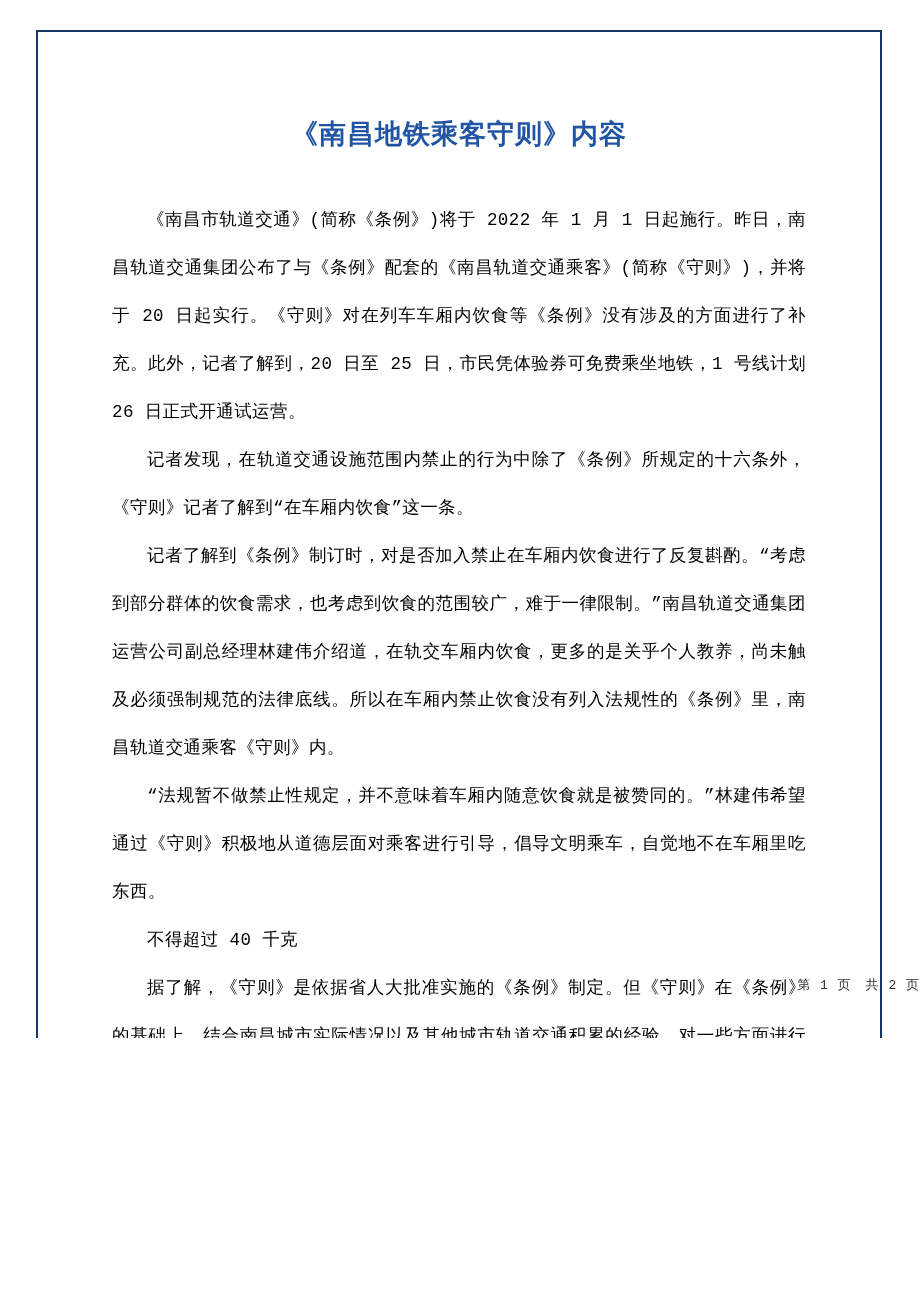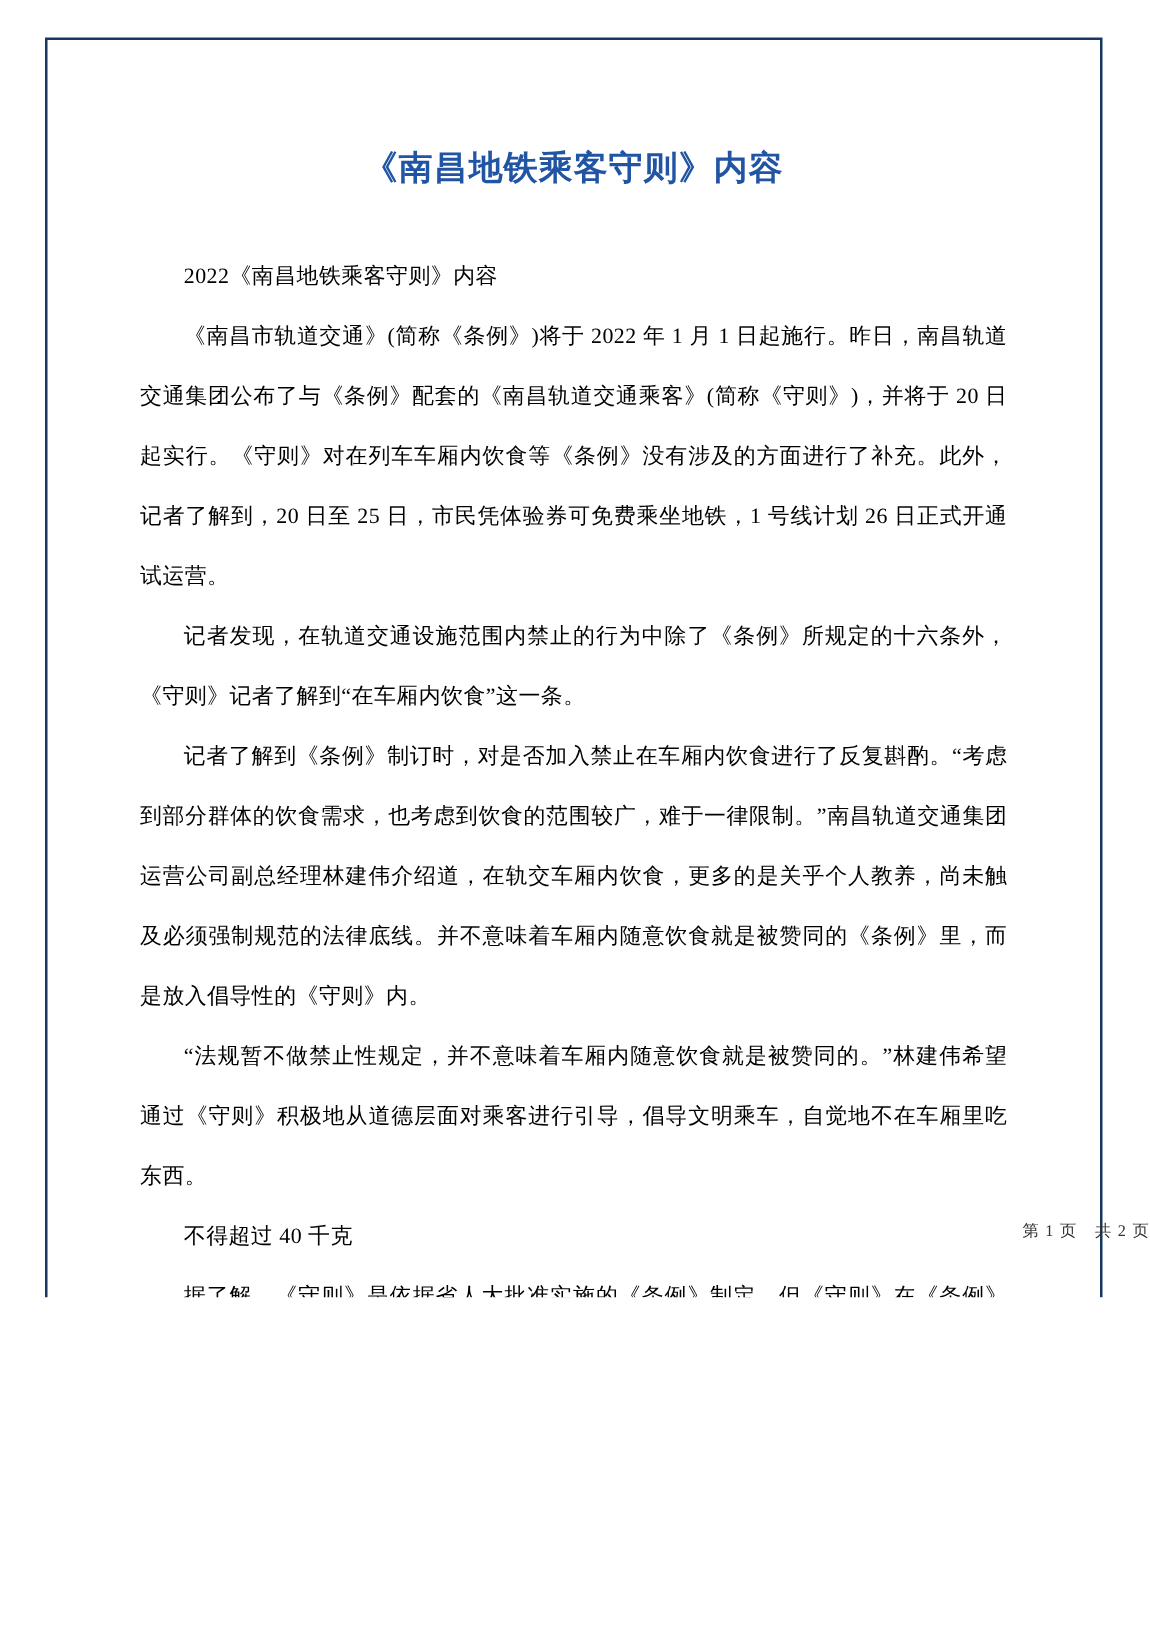--- a/index.html
+++ b/index.html
@@ -6,21 +6,21 @@
     margin: 0;
     padding: 0;
     background: #ffffff;
   }
   .page {
     position: relative;
     width: 920px;
     height: 1038px;
     background: #ffffff;
     overflow: hidden;
-    font-family: Liberation Serif, serif;
+    font-family: Liberation Mono, monospace;
     color: #000000;
   }
   .frame {
     position: absolute;
     top: 30px;
     left: 36px;
     width: 846px;
     height: 1242px;
     border: 2px solid #17375e;
     box-sizing: border-box;
@@ -62,23 +62,22 @@
     letter-spacing: 1px;
   }
 </style>
 </head>
 <body>
 
 <div class="page">
   <div class="frame"></div>
   <div class="content">
     <h1 class="doc-title">《南昌地铁乘客守则》内容</h1>
-    <p class="para">2022《南昌地铁乘客守则》内容</p>
     <p class="para">《南昌市轨道交通》(简称《条例》)将于 2022 年 1 月 1 日起施行。昨日，南昌轨道交通集团公布了与《条例》配套的《南昌轨道交通乘客》(简称《守则》)，并将于 20 日起实行。《守则》对在列车车厢内饮食等《条例》没有涉及的方面进行了补充。此外，记者了解到，20 日至 25 日，市民凭体验券可免费乘坐地铁，1 号线计划 26 日正式开通试运营。</p>
     <p class="para">记者发现，在轨道交通设施范围内禁止的行为中除了《条例》所规定的十六条外，《守则》记者了解到“在车厢内饮食”这一条。</p>
-    <p class="para">记者了解到《条例》制订时，对是否加入禁止在车厢内饮食进行了反复斟酌。“考虑到部分群体的饮食需求，也考虑到饮食的范围较广，难于一律限制。”南昌轨道交通集团运营公司副总经理林建伟介绍道，在轨交车厢内饮食，更多的是关乎个人教养，尚未触及必须强制规范的法律底线。并不意味着车厢内随意饮食就是被赞同的《条例》里，而是放入倡导性的《守则》内。</p>
+    <p class="para">记者了解到《条例》制订时，对是否加入禁止在车厢内饮食进行了反复斟酌。“考虑到部分群体的饮食需求，也考虑到饮食的范围较广，难于一律限制。”南昌轨道交通集团运营公司副总经理林建伟介绍道，在轨交车厢内饮食，更多的是关乎个人教养，尚未触及必须强制规范的法律底线。所以在车厢内禁止饮食没有列入法规性的《条例》里，南昌轨道交通乘客《守则》内。</p>
     <p class="para">“法规暂不做禁止性规定，并不意味着车厢内随意饮食就是被赞同的。”林建伟希望通过《守则》积极地从道德层面对乘客进行引导，倡导文明乘车，自觉地不在车厢里吃东西。</p>
     <p class="para">不得超过 40 千克</p>
     <p class="para">据了解，《守则》是依据省人大批准实施的《条例》制定。但《守则》在《条例》的基础上，结合南昌城市实际情况以及其他城市轨道交通积累的经验，对一些方面进行了补充。</p>
     <p class="para">《守则》规定:南昌轨道交通实行一人一票制，乘客应使用同一张车票进、出闸，一张车票不可多人同时使用;乘客应当持有效车票或者本人有效乘车证件乘车，持单程票的乘客在出站时</p>
   </div>
   <div class="footer">第 1 页　共 2 页</div>
 </div>
 
 </body></html>

